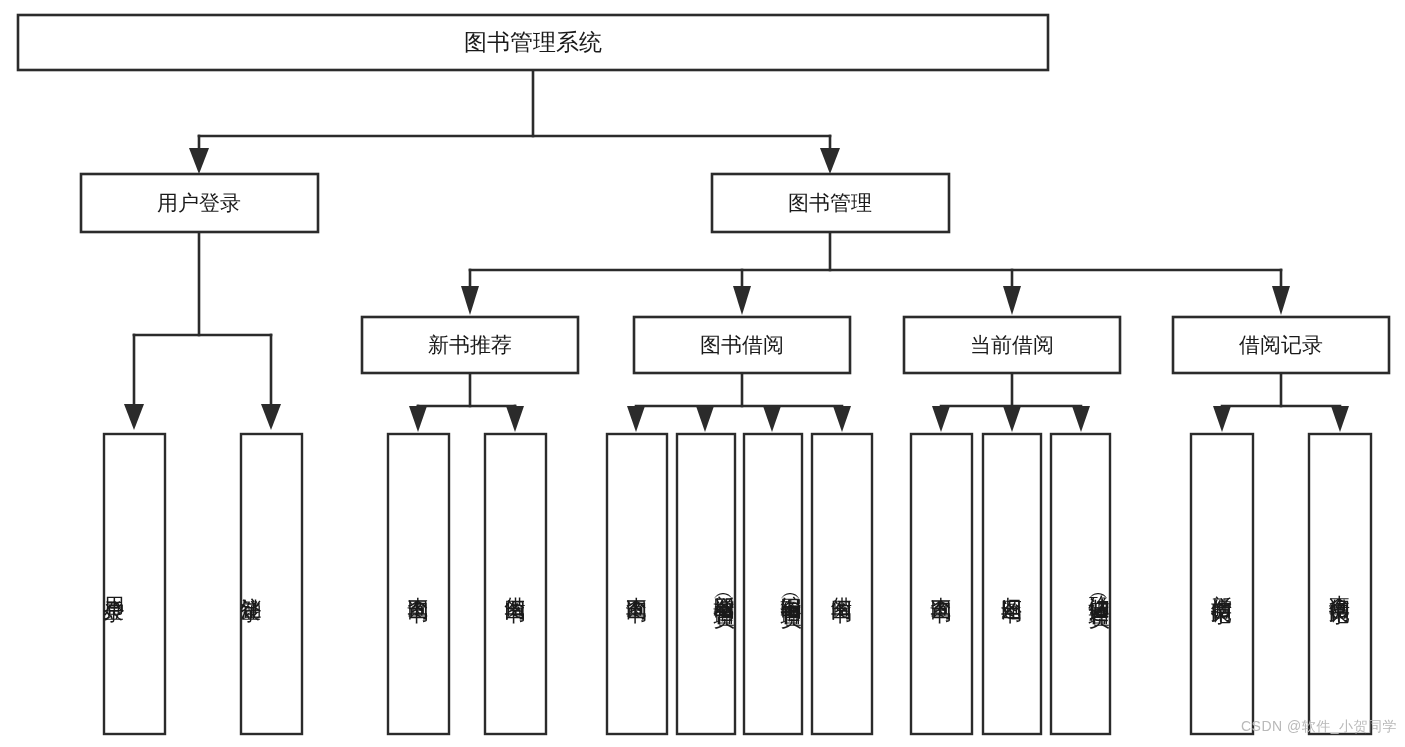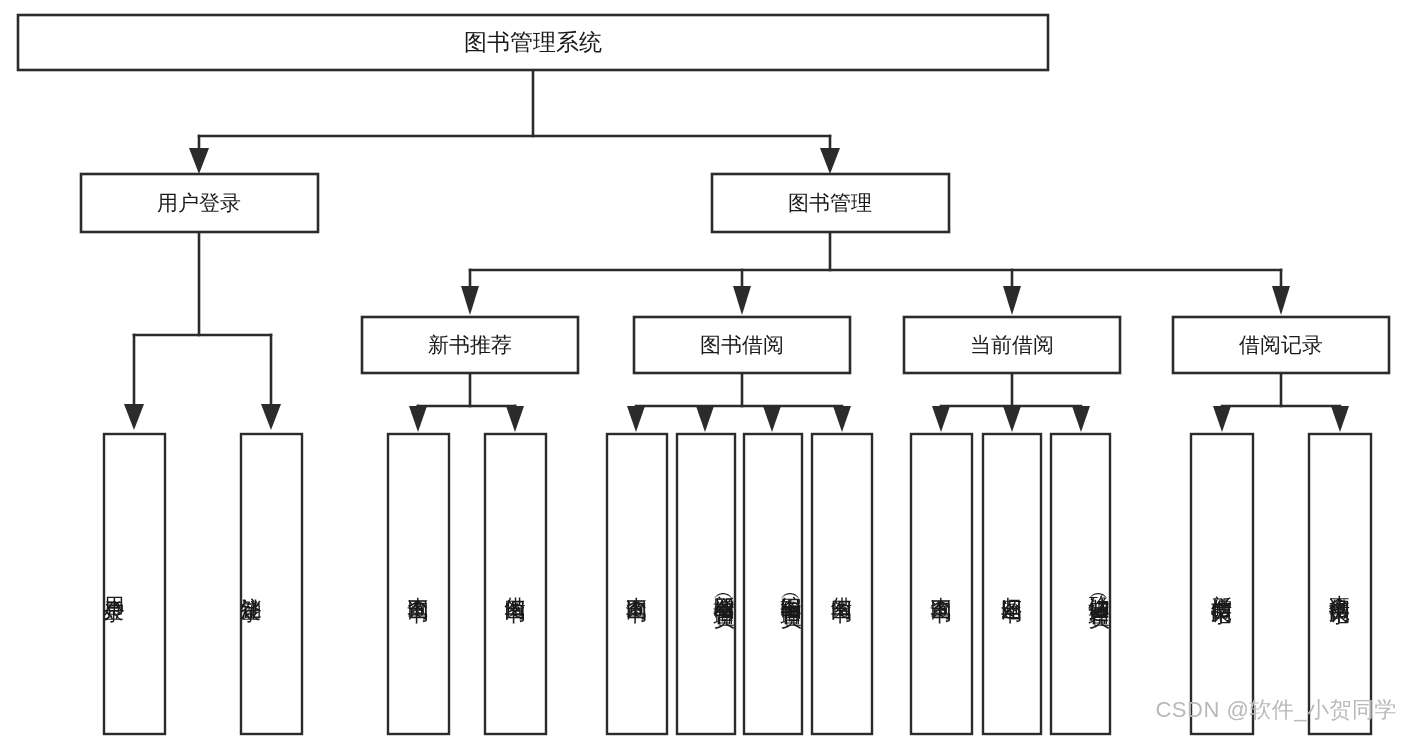--- a/index.html
+++ b/index.html
@@ -74,23 +74,23 @@
   }
   .vlabel.mid {
     align-items: center;
   }
   .vlabel.low {
     align-items: flex-end;
   }
   .watermark {
     position: absolute;
     right: 8px;
-    bottom: 22px;
-    font-family: "Liberation Sans", "DejaVu Sans", sans-serif;
-    font-size: 22px;
+    bottom: 11px;
+    font-family: "Liberation Sans", "DejaVu Sans", sans-serif;
+    font-size: 14px;
     color: #b9b9b9;
     letter-spacing: 0.5px;
     white-space: nowrap;
   }
 </style>
 </head>
 <body>
 
 <div id="diagram-root">
 

